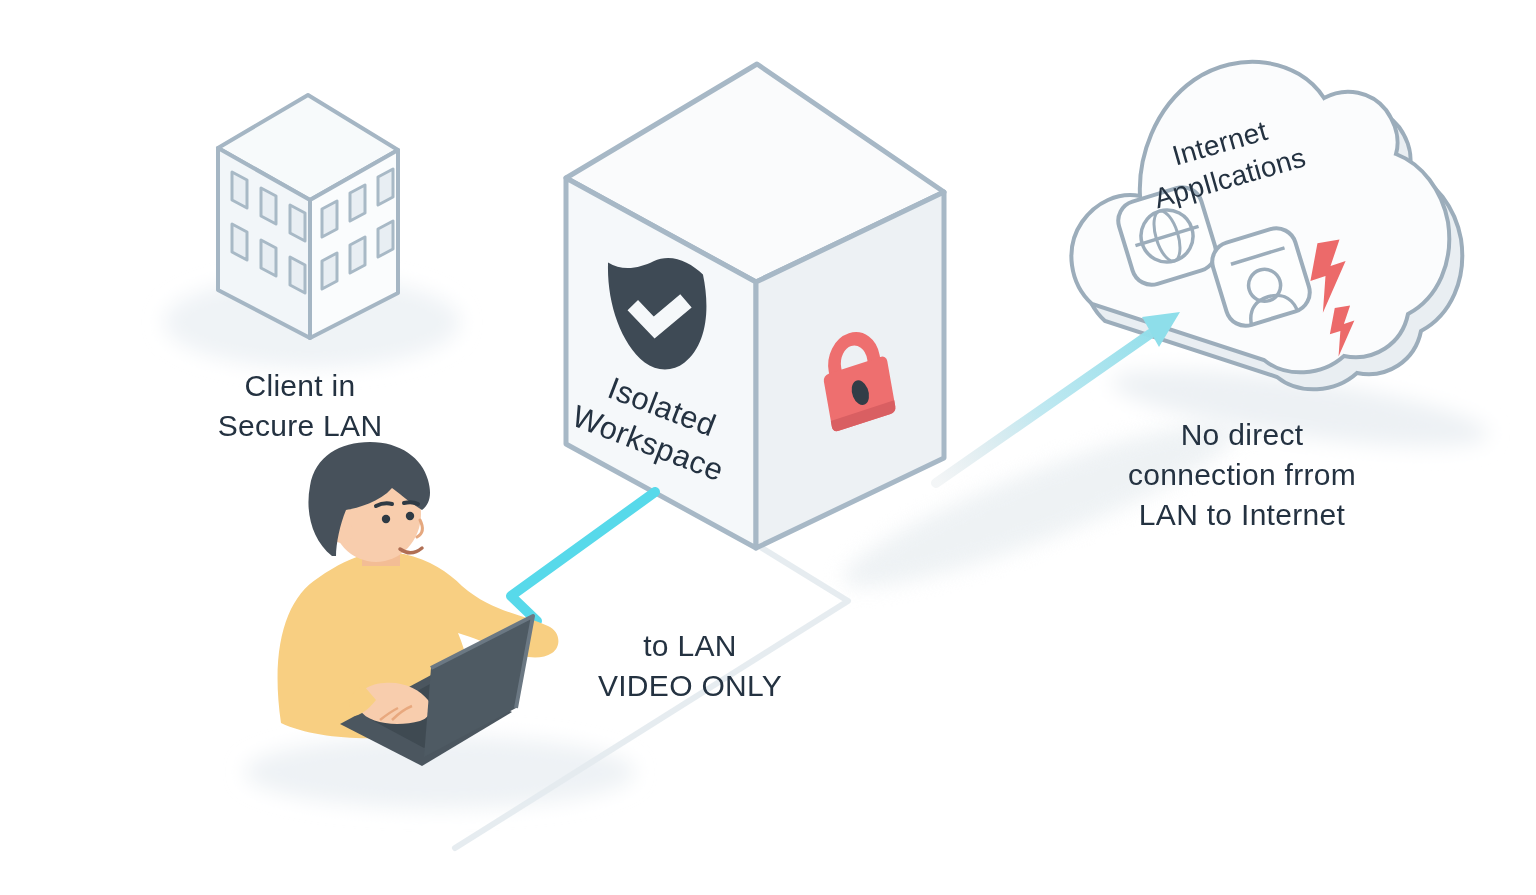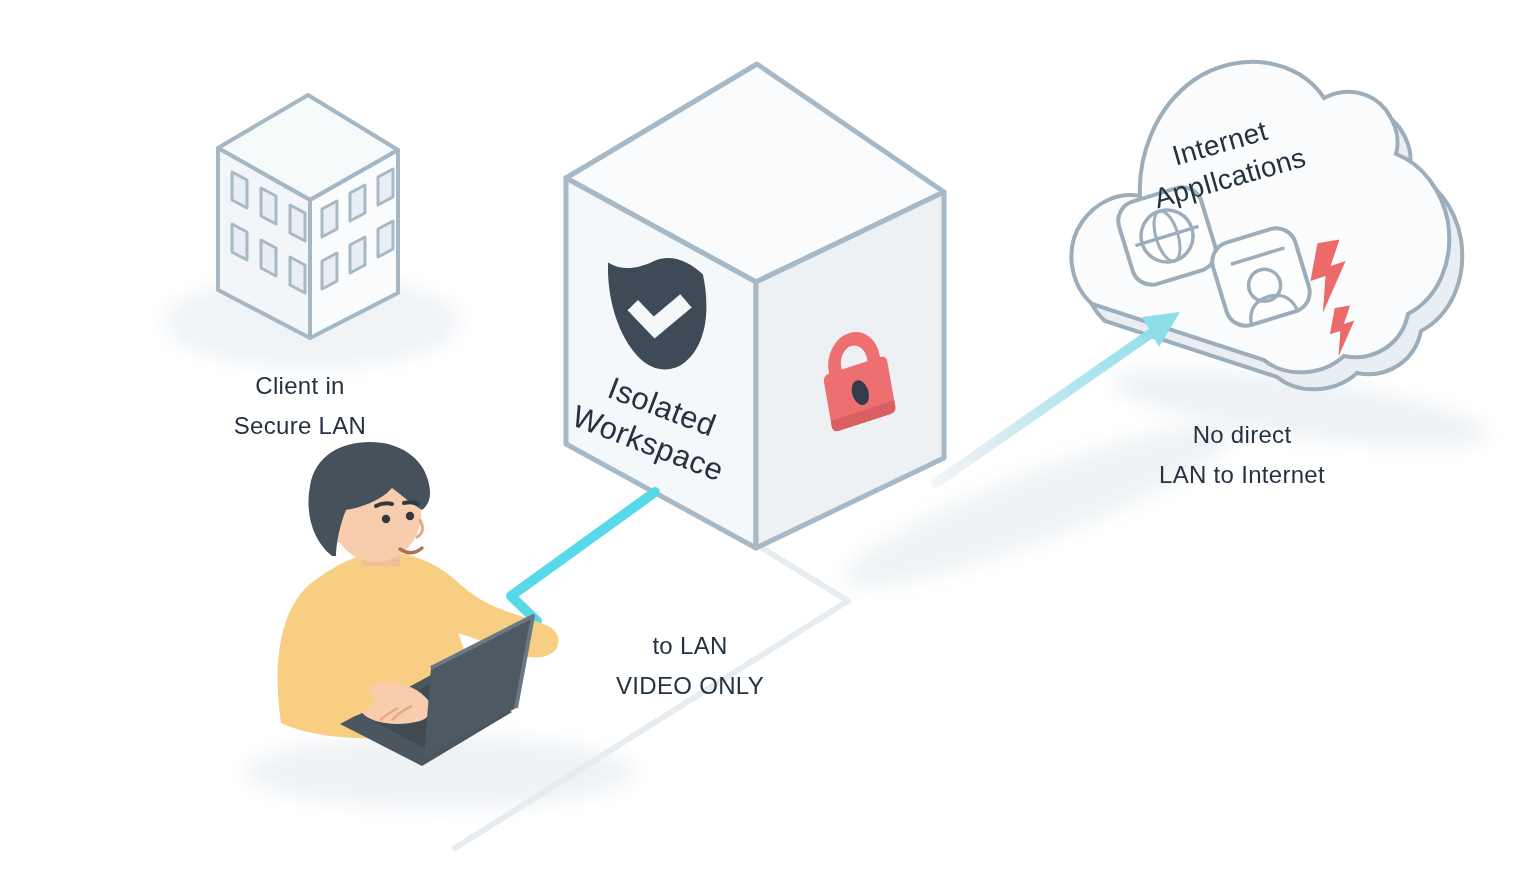--- a/index.html
+++ b/index.html
@@ -3,21 +3,21 @@
 <meta charset="utf-8">
 <style>
   html,body{margin:0;padding:0;background:#fff;}
   .stage{
     position:relative;width:1536px;height:895px;overflow:hidden;background:#ffffff;
     font-family:"Liberation Sans", sans-serif;
   }
   .stage svg{position:absolute;left:0;top:0;}
   .label{
     position:absolute;color:#243241;text-align:center;
-    font-size:24px;line-height:40px;font-weight:500;letter-spacing:.3px;
+    font-size:30px;line-height:40px;font-weight:500;letter-spacing:.3px;
   }
   .label div{white-space:nowrap;}
   .label-client{left:150px;top:366px;width:300px;}
   .label-video{left:520px;top:626px;width:340px;}
   .label-nodirect{left:1052px;top:415px;width:380px;}
   .label-workspace{
     left:540px;top:386px;width:230px;
     font-size:31px;line-height:39px;letter-spacing:.5px;
     transform:rotate(21deg);transform-origin:50% 50%;
   }
@@ -178,16 +178,17 @@
   <div>AppIlcations</div>
 </div>
 
 <div class="label label-video">
   <div>to LAN</div>
   <div>VIDEO ONLY</div>
 </div>
 
 <div class="label label-nodirect">
   <div>No direct</div>
+  <div>connection frrom</div>
   <div>LAN to Internet</div>
 </div>
 
 </div>
 
 </body></html>

